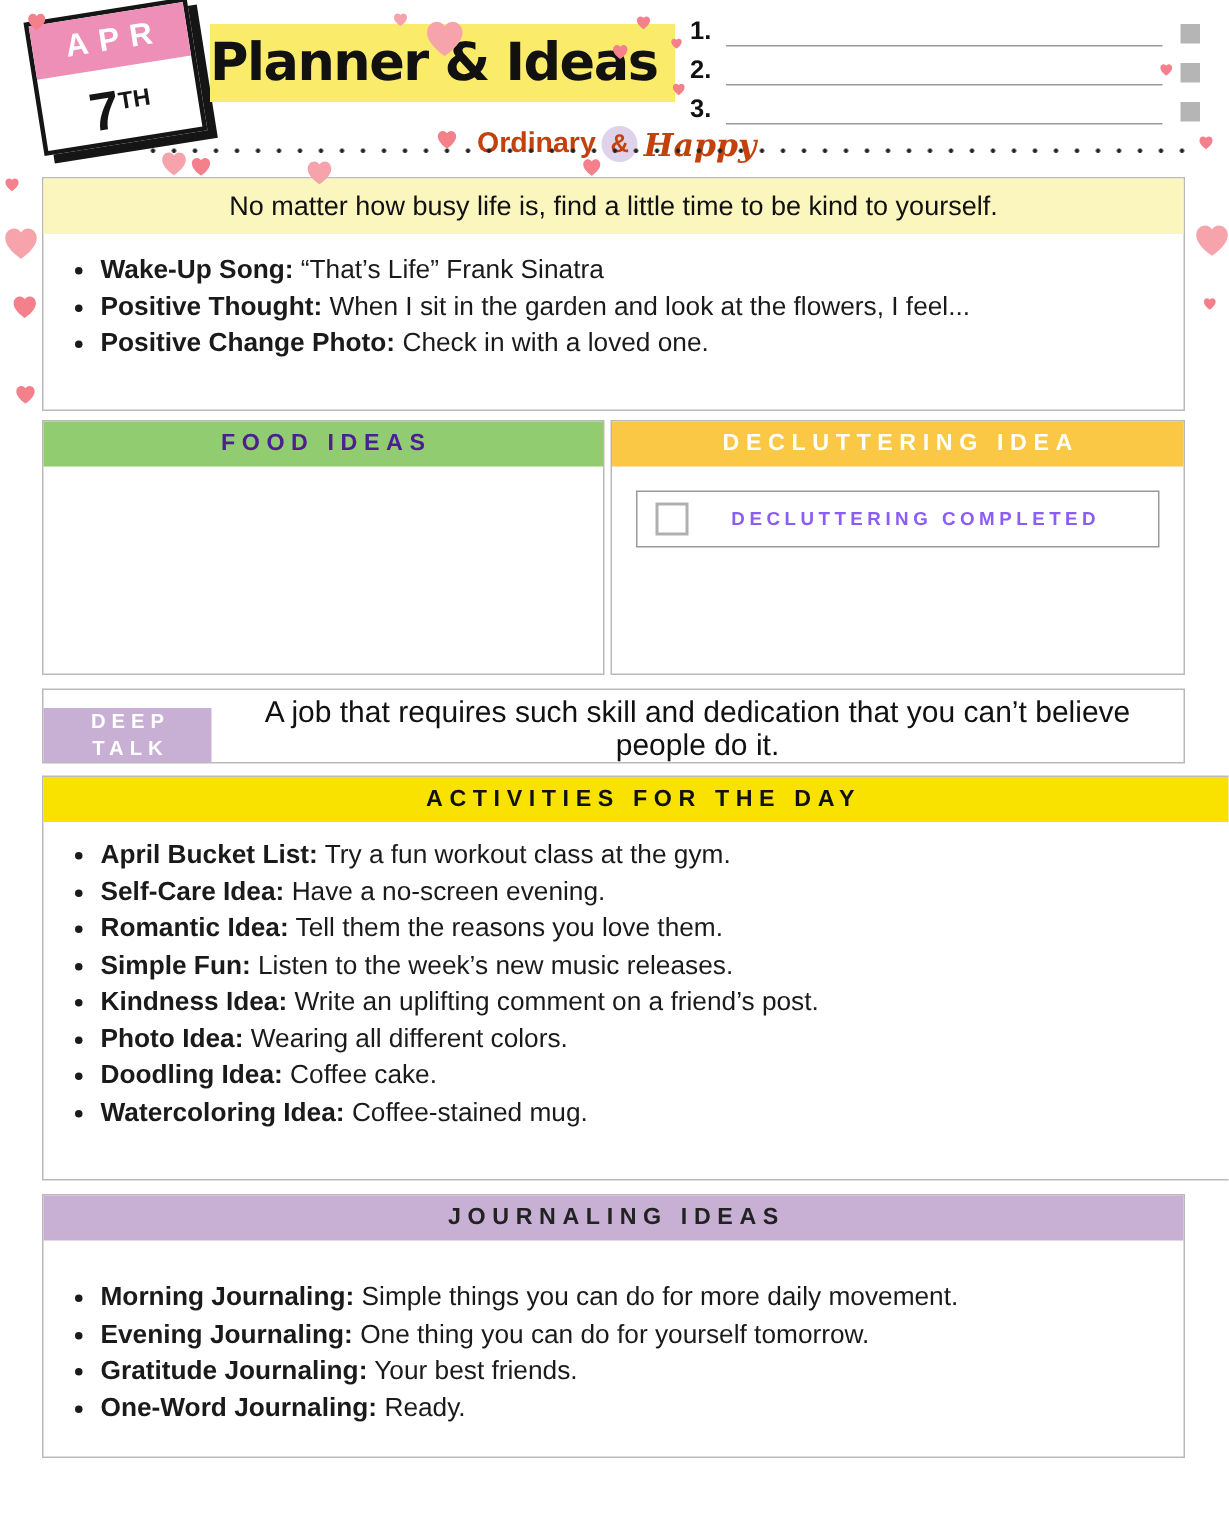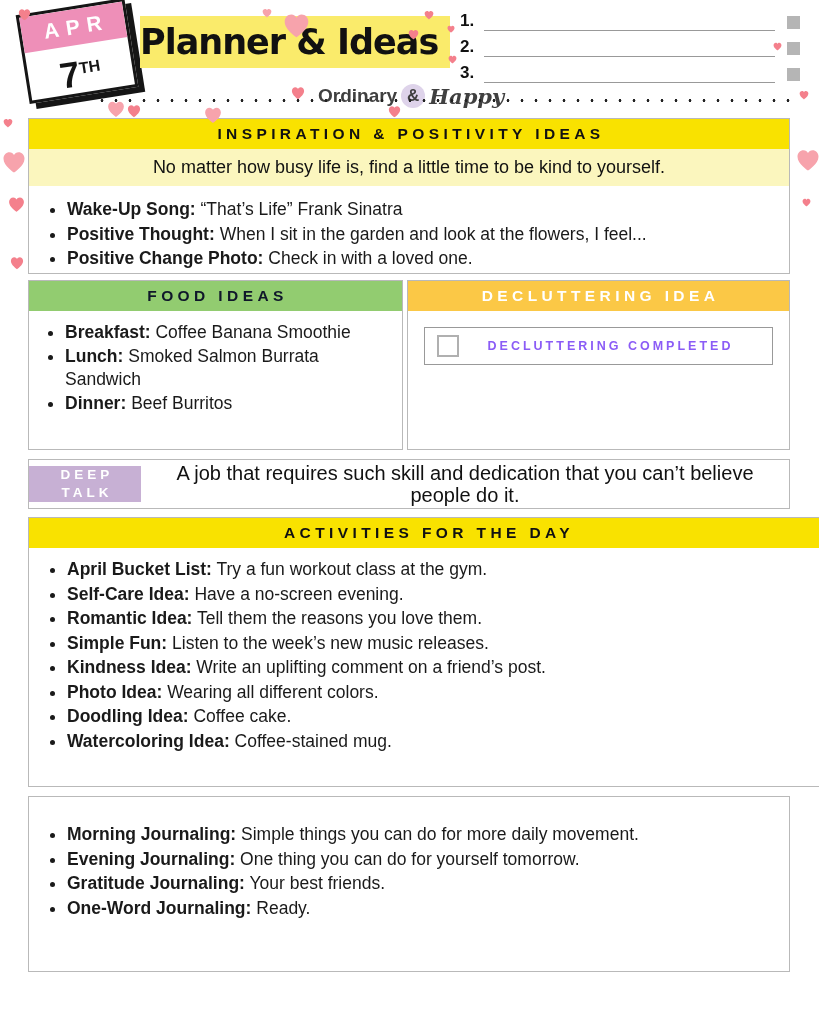--- a/index.html
+++ b/index.html
@@ -116,21 +116,21 @@
   .brand {
     position: absolute;
     left: 318px;
     top: 84px;
     height: 24px;
     display: flex;
     align-items: center;
     gap: 4px;
     font-size: 19px;
     font-weight: bold;
-    color: #404040;
+    color: #c2410c;
     white-space: nowrap;
   }
   .brand .amp-circle {
     display: inline-block;
     width: 24px; height: 24px;
     border-radius: 50%;
     background: #DED3EA;
     text-align: center;
     line-height: 24px;
     font-size: 17px;
@@ -195,21 +195,21 @@
   }
   .card-head {
     text-align: center;
     font-weight: bold;
     font-size: 15.5px;
     letter-spacing: 4.4px;
     padding: 6px 0 6px 4px;
     box-sizing: border-box;
   }
   .head-yellow { background: #F9E200; color: #111111; }
-  .head-green  { background: #92CC70; color: #0f172a; }
+  .head-green  { background: #92CC70; color: #4c1d95; }
   .head-orange { background: #FBC846; color: #ffffff; }
   .head-purple { background: #C7B0D4; color: #222222; }
 
   .quote-band {
     background: #FBF6BE;
     text-align: center;
     font-size: 18px;
     font-weight: normal;
     color: #111;
     padding: 8px 12px;
@@ -272,21 +272,21 @@
     font-weight: bold;
     letter-spacing: 3px;
     color: #8b5cf6;
     padding-right: 10px;
   }
 
   
   #card-deeptalk {
     left: 28px; top: 459px; width: 762px; height: 50px;
     display: flex;
-    align-items: center;
+    align-items: flex-end;
   }
   .deeptalk-label {
     width: 112px;
     flex: none;
     background: #C7B0D4;
     color: #ffffff;
     font-weight: bold;
     font-size: 13.5px;
     letter-spacing: 4px;
     display: flex;
@@ -365,36 +365,30 @@
       </div>
       <div class="num-row">
         <span class="num-label">3.</span>
         <span class="num-line"></span>
         <span class="num-box"></span>
       </div>
     </div>
   </div>
 
   <div class="card" id="card-inspiration">
-    <div class="card-head head-yellow">INSPIRATION &amp; POSITIVITY IDEAS</div>
     <div class="quote-band">No matter how busy life is, find a little time to be kind to yourself.</div>
     <ul class="ideas">
       <li><b>Wake-Up Song:</b> <span>“That’s Life” Frank Sinatra</span></li>
       <li><b>Positive Thought:</b> <span>When I sit in the garden and look at the flowers, I feel...</span></li>
       <li><b>Positive Change Photo:</b> <span>Check in with a loved one.</span></li>
     </ul>
   </div>
 
   <div class="card" id="card-food">
     <div class="card-head head-green">FOOD IDEAS</div>
-    <ul class="ideas">
-      <li><b>Breakfast:</b> <span>Coffee Banana Smoothie</span></li>
-      <li><b>Lunch:</b> <span>Smoked Salmon Burrata Sandwich</span></li>
-      <li><b>Dinner:</b> <span>Beef Burritos</span></li>
-    </ul>
   </div>
 
   <div class="card" id="card-declutter">
     <div class="card-head head-orange">DECLUTTERING IDEA</div>
     <div class="declutter-check">
       <span class="box"></span>
       <span class="lbl">DECLUTTERING COMPLETED</span>
     </div>
   </div>
 
@@ -414,20 +408,21 @@
       <li><b>Romantic Idea:</b> <span>Tell them the reasons you love them.</span></li>
       <li><b>Simple Fun:</b> <span>Listen to the week’s new music releases.</span></li>
       <li><b>Kindness Idea:</b> <span>Write an uplifting comment on a friend’s post.</span></li>
       <li><b>Photo Idea:</b> <span>Wearing all different colors.</span></li>
       <li><b>Doodling Idea:</b> <span>Coffee cake.</span></li>
       <li><b>Watercoloring Idea:</b> <span>Coffee-stained mug.</span></li>
     </ul>
   </div>
 
   <div class="card" id="card-journaling">
+    <div class="card-head head-purple">JOURNALING IDEAS</div>
     <ul class="ideas">
       <li><b>Morning Journaling:</b> <span>Simple things you can do for more daily movement.</span></li>
       <li><b>Evening Journaling:</b> <span>One thing you can do for yourself tomorrow.</span></li>
       <li><b>Gratitude Journaling:</b> <span>Your best friends.</span></li>
       <li><b>One-Word Journaling:</b> <span>Ready.</span></li>
     </ul>
   </div>
 
   <div id="heart-layer">
       <div class="heart" style="left: 18px; top: 8px; width: 13px; height: 13px;">

